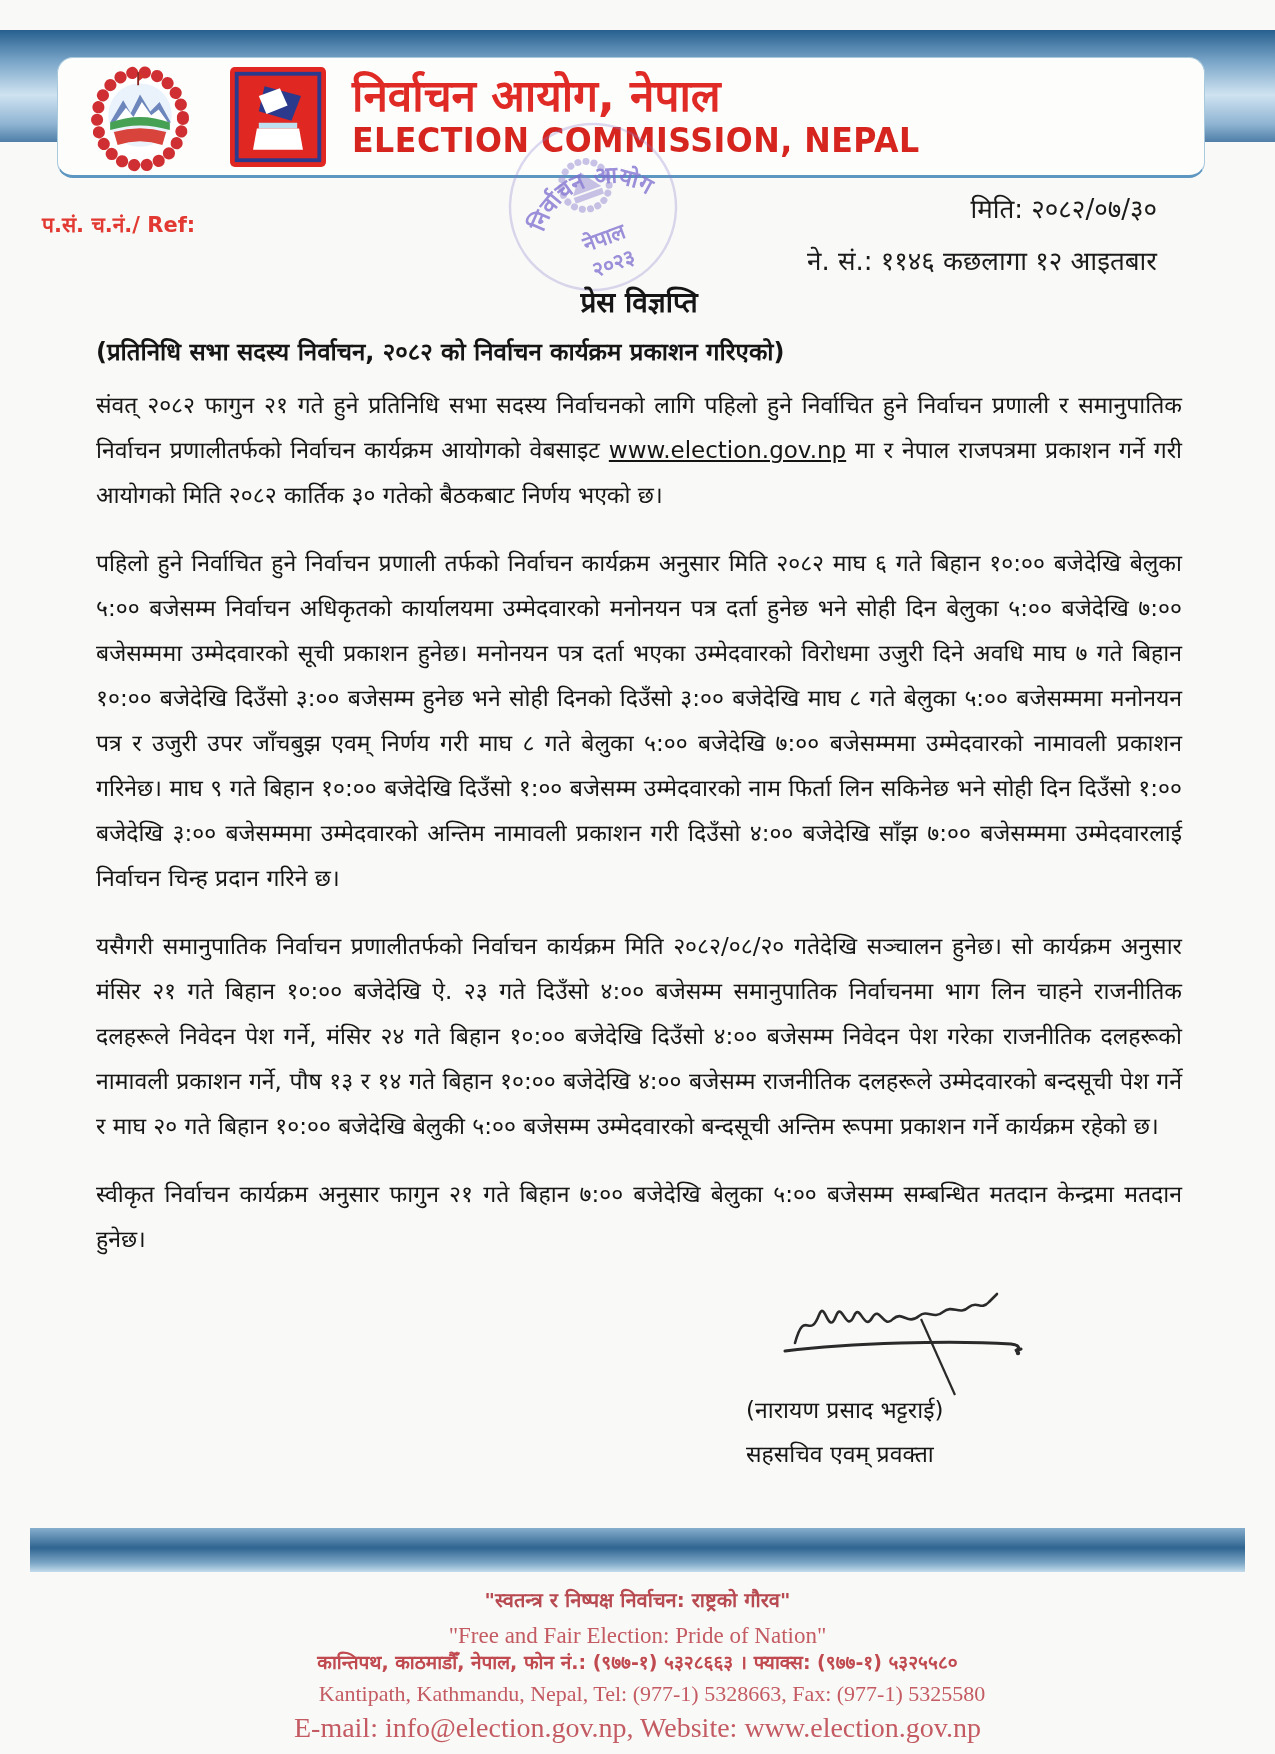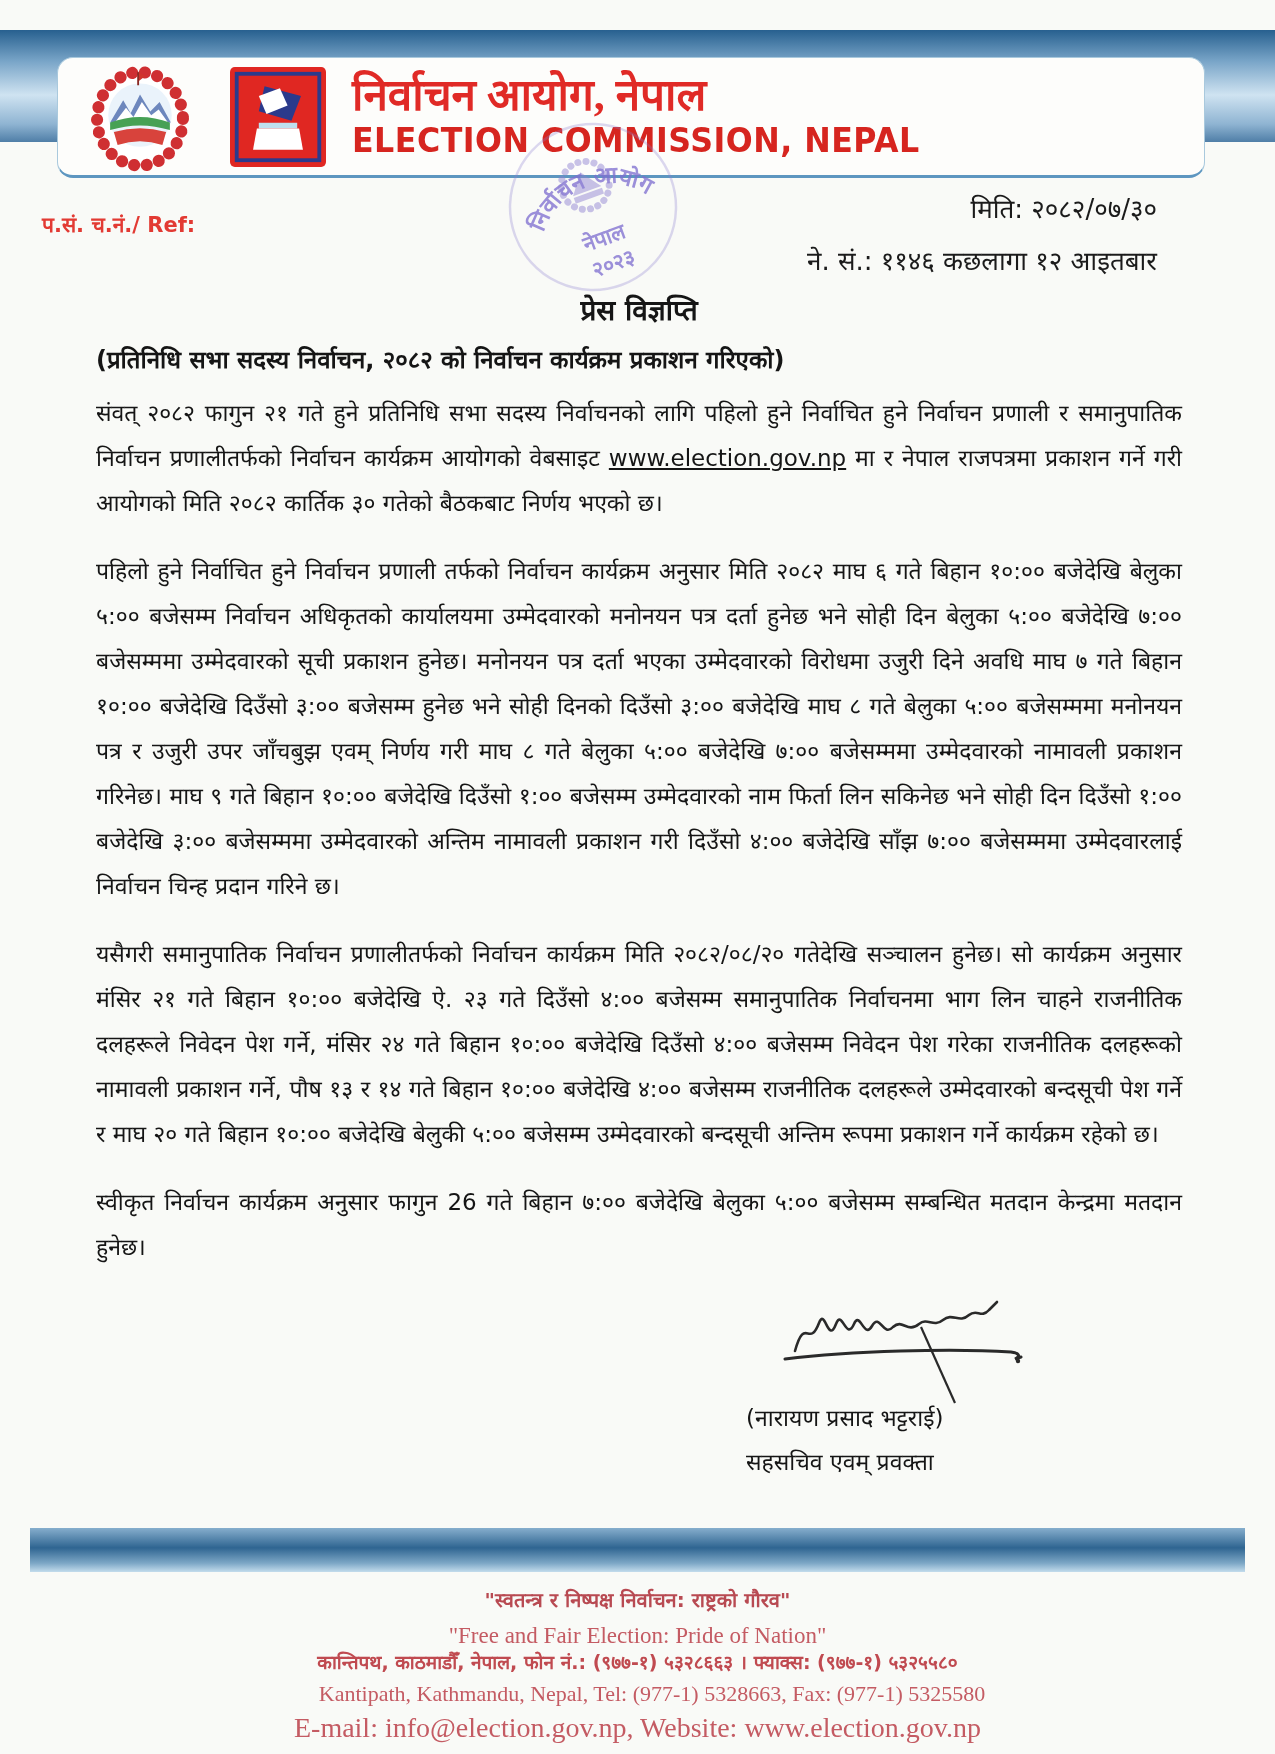--- a/index.html
+++ b/index.html
@@ -4,34 +4,34 @@
 <style>
   html,body{margin:0;padding:0;background:#e9ebe8;}
   .page{position:relative;width:1275px;height:1754px;background:#f9faf7;overflow:hidden;
         font-family:"DejaVu Sans","Liberation Sans",sans-serif;color:#151515;}
   
   .top-bar{position:absolute;left:0;top:30px;width:1275px;height:112px;
      background:linear-gradient(180deg,#27608f 0%,#79a5c8 28%,#cfe3f1 58%,#8fb4d2 84%,#4f7ea7 100%);}
   .header-card{position:absolute;left:57px;top:57px;width:1148px;height:121px;background:#fdfdfb;
      border:1px solid #a9c9dd;border-bottom:3px solid #5d96c0;border-radius:16px;
      display:flex;align-items:center;gap:26px;padding:0 18px;box-sizing:border-box;}
-  .org-title-np{font-size:44px;font-weight:700;color:#e02a26;line-height:1.05;font-family:Liberation Serif, serif;}
+  .org-title-np{font-size:44px;font-weight:700;color:#e02a26;line-height:1.05;}
   .org-title-en{font-size:33px;font-weight:800;color:#d6251f;letter-spacing:.5px;margin-top:2px;
      transform:scaleX(.96);transform-origin:left;}
   .emblem{width:128px;height:112px;flex:0 0 auto;}
   .ballot{width:96px;height:102px;flex:0 0 auto;}
   
   .stamp{position:absolute;left:498px;top:112px;width:190px;height:190px;opacity:.85;
      transform:rotate(-20deg);pointer-events:none;}
   
   .ref-line{position:absolute;left:42px;top:210px;font-size:21px;font-weight:700;color:#e23a33;}
   .date-block{position:absolute;right:118px;top:190px;text-align:right;font-size:26px;color:#1b1b1b;}
   .date-block .l1{margin-bottom:16px;}
   
-  .main{position:absolute;left:96px;top:290px;width:1086px;}
+  .main{position:absolute;left:96px;top:282px;width:1086px;}
   .doc-title{text-align:center;font-size:28px;font-weight:600;}
   .doc-subtitle{text-align:left;font-size:24px;font-weight:600;margin-top:14px;}
   .para{font-size:23px;line-height:45px;text-align:justify;margin-top:16px;}
   .underline{text-decoration:underline;}
   .sig-block{width:340px;margin:4px 96px 0 auto;text-align:left;}
   .sig-svg{display:block;margin:0 auto -6px auto;}
   .sig-name{font-size:23px;margin-top:2px;}
   .sig-role{font-size:23px;margin-top:12px;}
   
   .bottom-bar{position:absolute;left:30px;right:30px;top:1528px;height:44px;
@@ -102,21 +102,21 @@
   <div class="main">
     <div class="doc-title">प्रेस विज्ञप्ति</div>
     <div class="doc-subtitle">(प्रतिनिधि  सभा सदस्य निर्वाचन, २०८२ को निर्वाचन कार्यक्रम प्रकाशन गरिएको)</div>
 
     <p class="para"><span>संवत् २०८२ फागुन २१ गते हुने प्रतिनिधि सभा सदस्य निर्वाचनको लागि पहिलो हुने निर्वाचित हुने निर्वाचन प्रणाली र समानुपातिक निर्वाचन प्रणालीतर्फको निर्वाचन कार्यक्रम आयोगको वेबसाइट</span>
       <span class="underline">www.election.gov.np</span>
       <span>मा र नेपाल राजपत्रमा प्रकाशन गर्ने गरी आयोगको मिति २०८२ कार्तिक ३० गतेको बैठकबाट निर्णय भएको छ।</span></p>
 
     <p class="para">पहिलो हुने निर्वाचित हुने निर्वाचन प्रणाली तर्फको निर्वाचन कार्यक्रम अनुसार मिति २०८२ माघ ६ गते बिहान १०:०० बजेदेखि बेलुका ५:०० बजेसम्म निर्वाचन अधिकृतको कार्यालयमा उम्मेदवारको मनोनयन पत्र दर्ता हुनेछ भने सोही दिन बेलुका ५:०० बजेदेखि ७:०० बजेसम्ममा उम्मेदवारको सूची प्रकाशन हुनेछ।  मनोनयन पत्र दर्ता भएका उम्मेदवारको विरोधमा उजुरी दिने अवधि माघ ७ गते बिहान १०:०० बजेदेखि दिउँसो ३:०० बजेसम्म हुनेछ भने सोही दिनको दिउँसो ३:०० बजेदेखि माघ ८ गते बेलुका ५:०० बजेसम्ममा मनोनयन पत्र र उजुरी उपर जाँचबुझ एवम् निर्णय गरी माघ ८ गते बेलुका ५:०० बजेदेखि ७:०० बजेसम्ममा उम्मेदवारको नामावली प्रकाशन गरिनेछ।  माघ ९ गते बिहान १०:०० बजेदेखि दिउँसो १:०० बजेसम्म उम्मेदवारको नाम फिर्ता लिन सकिनेछ भने सोही दिन दिउँसो १:०० बजेदेखि ३:०० बजेसम्ममा उम्मेदवारको अन्तिम नामावली प्रकाशन गरी दिउँसो ४:०० बजेदेखि साँझ ७:०० बजेसम्ममा उम्मेदवारलाई निर्वाचन चिन्ह प्रदान गरिने छ।</p>
     <p class="para">यसैगरी समानुपातिक निर्वाचन प्रणालीतर्फको निर्वाचन कार्यक्रम मिति २०८२/०८/२० गतेदेखि सञ्चालन हुनेछ। सो कार्यक्रम अनुसार मंसिर २१ गते बिहान १०:०० बजेदेखि ऐ. २३ गते दिउँसो ४:०० बजेसम्म समानुपातिक निर्वाचनमा भाग लिन चाहने राजनीतिक दलहरूले निवेदन पेश गर्ने, मंसिर २४ गते बिहान १०:०० बजेदेखि दिउँसो ४:०० बजेसम्म निवेदन पेश गरेका राजनीतिक दलहरूको नामावली प्रकाशन गर्ने, पौष १३ र १४ गते बिहान १०:०० बजेदेखि ४:०० बजेसम्म राजनीतिक दलहरूले उम्मेदवारको बन्दसूची पेश गर्ने र माघ २० गते बिहान १०:०० बजेदेखि बेलुकी ५:०० बजेसम्म उम्मेदवारको बन्दसूची अन्तिम रूपमा प्रकाशन गर्ने कार्यक्रम रहेको छ।</p>
-    <p class="para">स्वीकृत निर्वाचन कार्यक्रम अनुसार फागुन 26 गते बिहान ७:०० बजेदेखि बेलुका ५:०० बजेसम्म सम्बन्धित मतदान केन्द्रमा मतदान हुनेछ।</p>
+    <p class="para">स्वीकृत निर्वाचन कार्यक्रम अनुसार फागुन २१ गते बिहान ७:०० बजेदेखि बेलुका ५:०० बजेसम्म सम्बन्धित मतदान केन्द्रमा मतदान हुनेछ।</p>
 
     <div class="sig-block">
       <svg class="sig-svg" width="290" height="112" viewBox="0 0 290 112">
         <path d="M24,58 C34,22 38,56 48,30 C54,14 57,52 65,31 C71,15 75,49 83,31 C89,17 93,47 101,33 C109,19 112,45 122,34 C132,25 136,41 148,31 C157,24 162,35 172,27 C182,19 188,31 198,22 C206,15 210,26 218,17 L226,9" fill="none" stroke="#2a2a2a" stroke-width="2.6" stroke-linecap="round"></path>
         <path d="M14,66 C80,58 180,55 240,59 C248,60 250,63 244,66 l6,-2" fill="none" stroke="#2a2a2a" stroke-width="3" stroke-linecap="round"></path>
         <path d="M150,34 L184,110" fill="none" stroke="#2a2a2a" stroke-width="2.2"></path>
         <circle cx="247" cy="68" r="2.2" fill="#2a2a2a"></circle>
       </svg>
       <div class="sig-name">(नारायण प्रसाद भट्टराई)</div>
       <div class="sig-role">सहसचिव एवम् प्रवक्ता</div>

